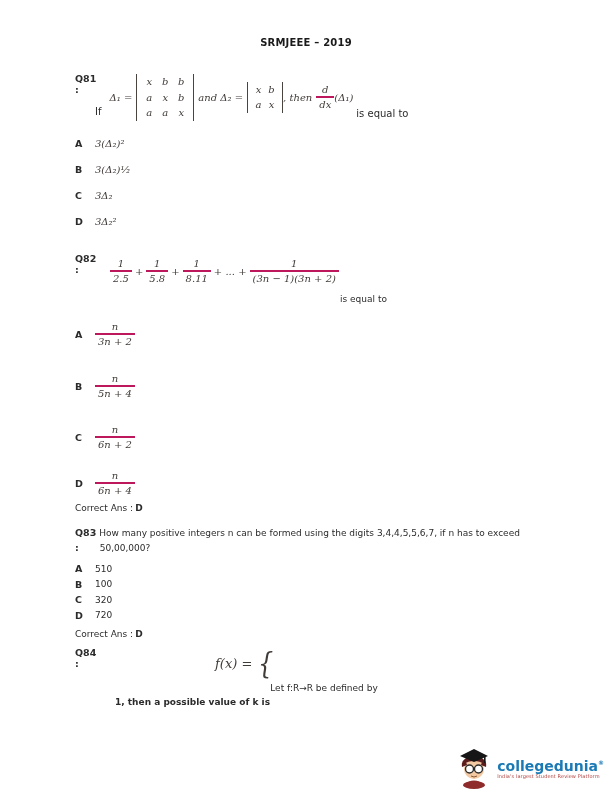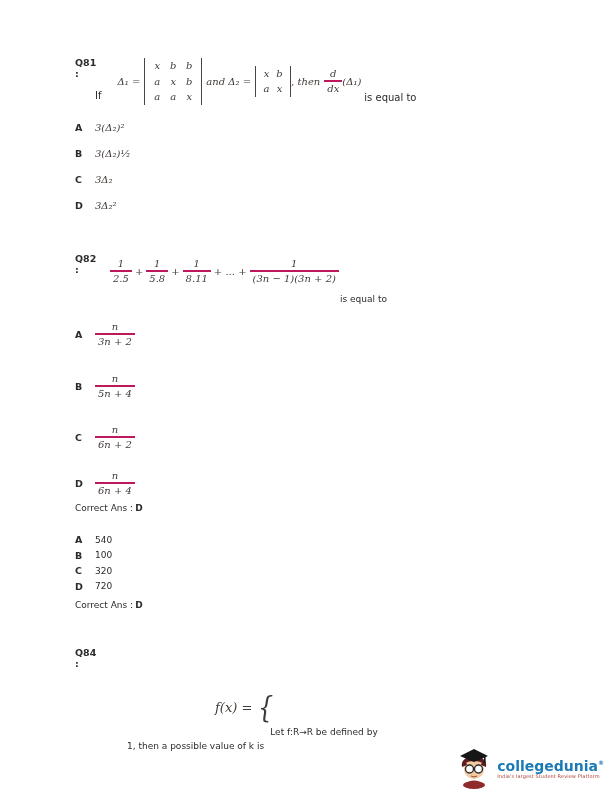--- a/index.html
+++ b/index.html
@@ -45,29 +45,30 @@
   .brandcol { display:flex; flex-direction:column; margin-left:3px; }
   .brand { color:#1a7ab5; font-weight:bold; font-size:14px; line-height:15px; font-family:"DejaVu Sans",sans-serif; }
   .brand sup { font-size:6px; }
   .tagline { color:#b0413e; font-size:5px; line-height:6px; letter-spacing:0.1px; }
 </style>
 </head>
 <body>
 
 <div class="page">
 
-
-  <section class="qsection" style="top:58px;">
+  <div class="header">SRMJEEE – 2019</div>
+
+  <section class="qsection" style="top:74px;">
     <div class="qhead">
       <div class="qnum">Q81</div>
       <div class="qcolon">:</div>
     </div>
 
     <div class="mrow math" style="margin-left:20px;">
-      <span class="low" style="font-family:'DejaVu Sans',sans-serif;font-style:normal;color:#2b2b2b;margin-right:16px;margin-bottom:4px;">If</span>
+      <span class="low" style="font-family:'DejaVu Sans',sans-serif;font-style:normal;color:#2b2b2b;margin-right:8px;margin-bottom:4px;">If</span>
       <span>Δ₁ =</span>
       <span class="det" style="margin-left:4px;">
         <span class="drow">
           <span>x</span>
           <span>b</span>
           <span>b</span>
         </span>
         <span class="drow">
           <span>a</span>
           <span>x</span>
@@ -177,24 +178,32 @@
           <span class="den">6n + 4</span>
         </span>
       </div>
     </div>
     <div class="correct" style="margin-top:6px;">
       <span>Correct Ans :</span><b>D</b>
     </div>
   </section>
 
   <section class="qsection" style="top:526px;">
+    <div class="textline">
+      <b style="font-size:9.5px;">Q83</b>
+      <span>How many positive integers n can be formed using the digits 3,4,4,5,5,6,7, if n has to exceed</span>
+    </div>
+    <div class="textline">
+      <b style="font-size:9.5px;margin-right:18px;">:</b>
+      <span>50,00,000?</span>
+    </div>
     <div style="margin-top:6px;">
       <div class="opt" style="height:15.5px;">
         <span class="okey">A</span>
-        <span>540</span>
+        <span>510</span>
       </div>
       <div class="opt" style="height:15.5px;">
         <span class="okey">B</span>
         <span>100</span>
       </div>
       <div class="opt" style="height:15.5px;">
         <span class="okey">C</span>
         <span>320</span>
       </div>
       <div class="opt" style="height:15.5px;">
@@ -206,29 +215,29 @@
       <span>Correct Ans :</span><b>D</b>
     </div>
   </section>
 
   <section class="qsection" style="top:648px;">
     <div class="qhead">
       <div class="qnum">Q84</div>
       <div class="qcolon">:</div>
     </div>
 
-    <div class="mrow math" style="margin-left:140px;margin-top:44px;">
+    <div class="mrow math" style="margin-left:140px;">
       <span class="fx">f(x) =</span>
       <span class="brace">{</span>
     </div>
 
     <div style="display:flex;justify-content:center;width:418px;margin-left:40px;margin-top:4px;">
       <span class="textline">Let f:R→R be defined by</span>
     </div>
-    <div class="textline" style="margin-left:52px;">1, then a possible value of k is</div>
+    <div class="textline" style="margin-left:40px;font-weight:bold;">1, then a possible value of k is</div>
   </section>
 
   <div class="footer">
     <svg width="40" height="44" viewBox="0 0 40 44">
       <ellipse cx="20" cy="40" rx="11" ry="4" fill="#8f2b2b"></ellipse>
       <path d="M9 41 Q20 30 31 41 Z" fill="#8f2b2b"></path>
       <circle cx="20" cy="24" r="10" fill="#f2c9a2"></circle>
       <path d="M9 20 Q10 10 20 10 Q30 10 31 20 Q27 16 20 16 Q13 16 9 20 Z" fill="#5a1c1c"></path>
       <path d="M8 22 Q7 16 11 14 L13 20 Z" fill="#5a1c1c"></path>
       <path d="M32 22 Q33 16 29 14 L27 20 Z" fill="#5a1c1c"></path>

